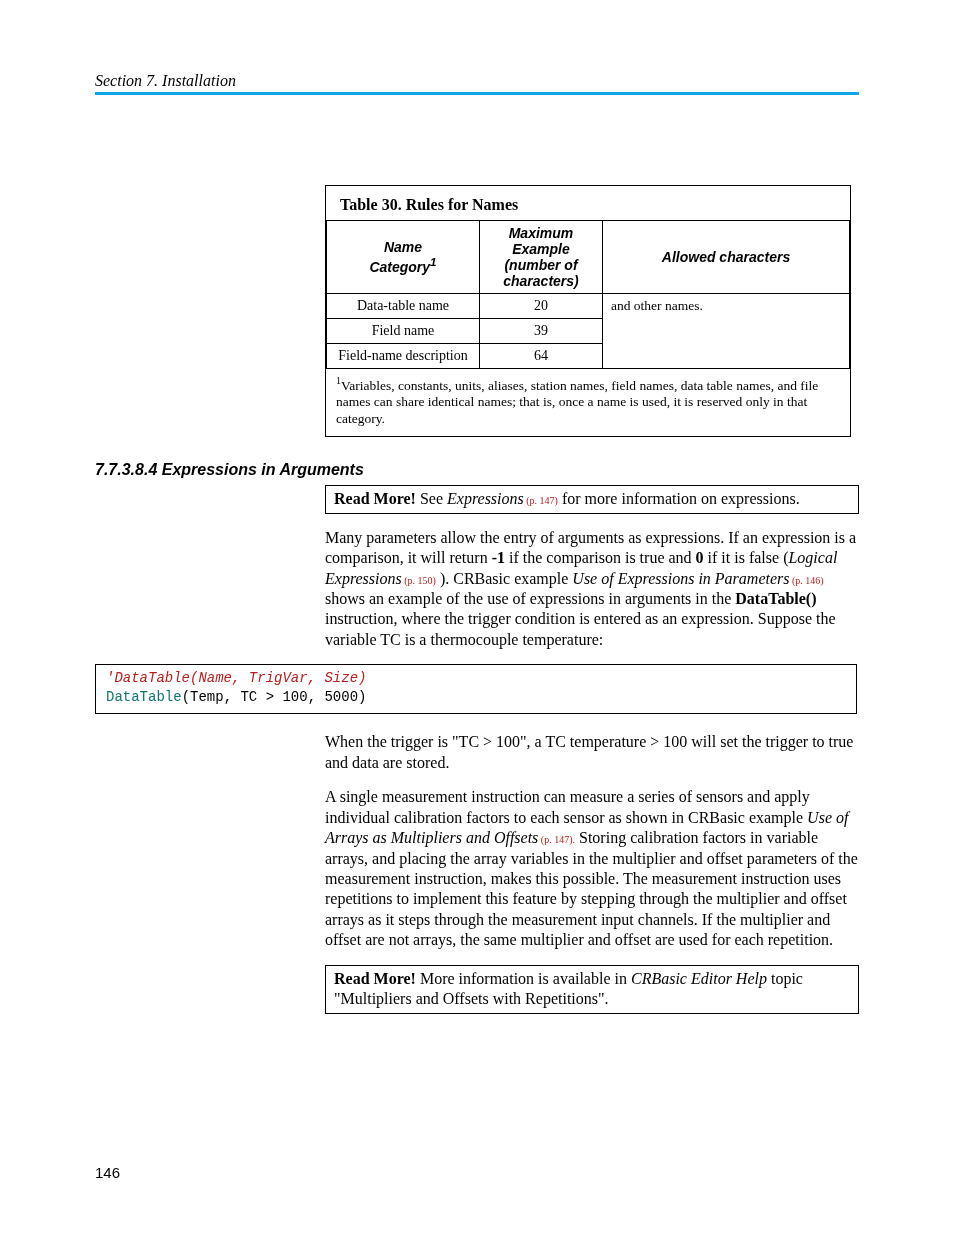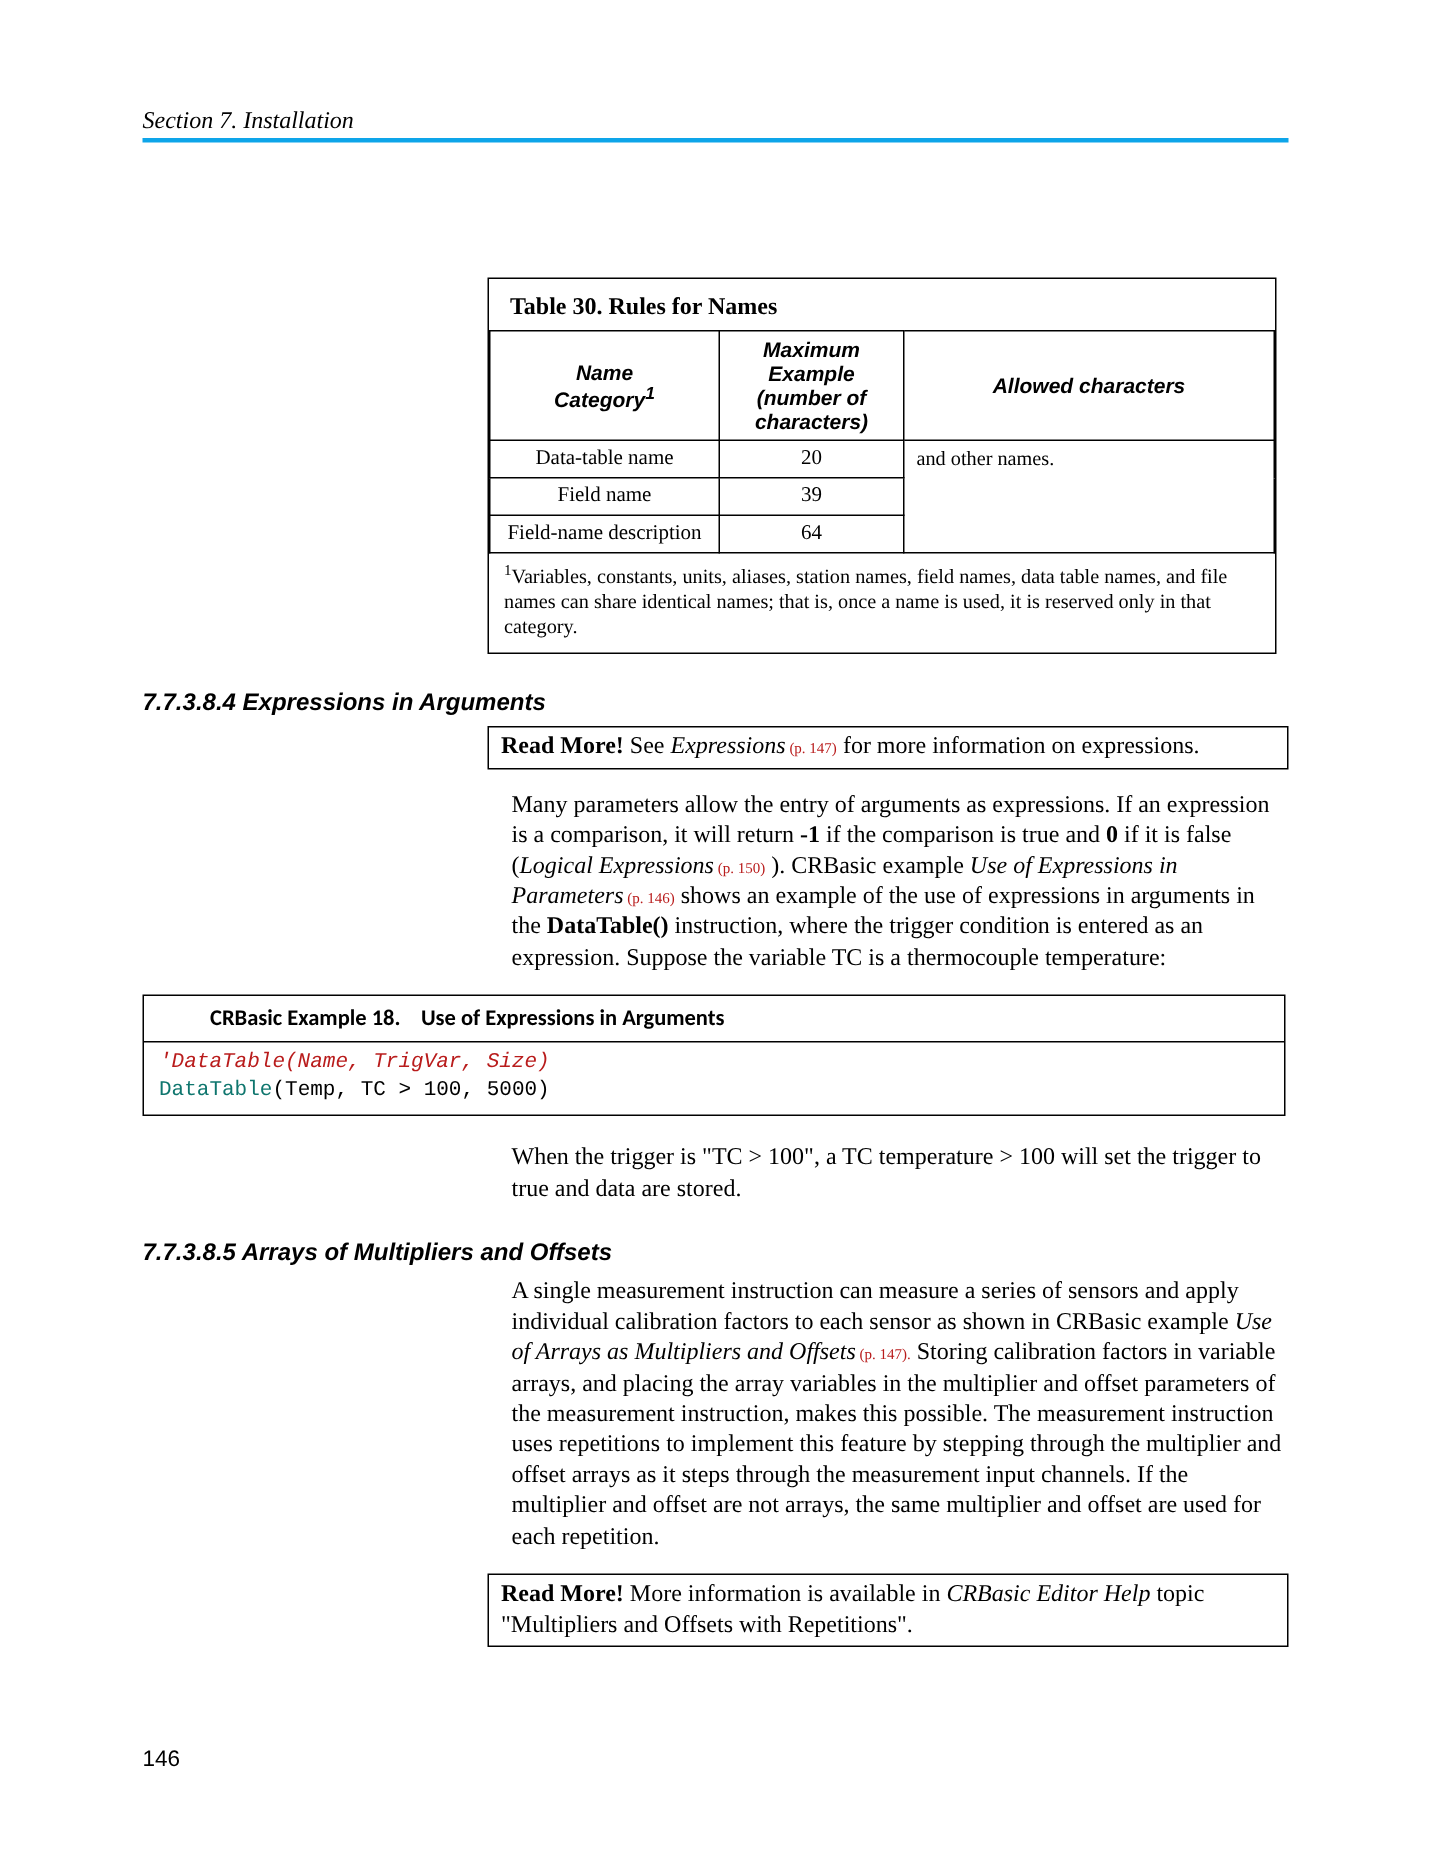--- a/index.html
+++ b/index.html
@@ -79,21 +79,21 @@
     margin-top: 24px;
     margin-bottom: 6px;
   }
 
   
   .indented-body {
     margin-left: 230px;
     font-size: 16px;
     line-height: 1.28;
   }
-  .indented-body p { margin: 0 0 14px 16px; }
+  .indented-body p { margin: 0 0 14px 0; }
   .read-more-box {
     border: 1px solid #000;
     padding: 3px 8px;
     margin-bottom: 14px;
   }
   .blue-link {
     color: #b91c1c;
     font-size: 10px;
   }
   .bold { font-weight: bold; }
@@ -173,34 +173,30 @@
     <div class="read-more-box">
       <span class="bold">Read More!</span><span> See </span><span class="ital">Expressions</span><span class="blue-link"> (p. 147)</span><span> for more information on expressions.</span>
     </div>
 
     <p>
       <span>Many parameters allow the entry of arguments as expressions. If an expression is a comparison, it will return </span><span class="bold">-1</span><span> if the comparison is true and </span><span class="bold">0</span><span> if it is false (</span><span class="ital">Logical Expressions</span><span class="blue-link"> (p. 150)</span><span> ). CRBasic example </span><span class="ital">Use of Expressions in Parameters</span><span class="blue-link"> (p. 146)</span><span> shows an example of the use of expressions in arguments in the </span><span class="bold">DataTable()</span><span> instruction, where the trigger condition is entered as an expression. Suppose the variable TC is a thermocouple temperature:</span>
     </p>
   </div>
 
   <div class="code-example">
-    <div class="code-example-title">
-      <span>CRBasic Example 18.</span>&nbsp;&nbsp;&nbsp;&nbsp;<span>Use of Expressions in Arguments</span>
-    </div>
     <div class="code-example-body">
       <span class="code-comment">'DataTable(Name, TrigVar, Size)</span><br>
       <span class="code-keyword">DataTable</span><span>(Temp, TC &gt; 100, 5000)</span>
     </div>
   </div>
 
   <div class="indented-body">
     <p>When the trigger is "TC &gt; 100", a TC temperature &gt; 100 will set the trigger to true and data are stored.</p>
   </div>
 
-  <div class="section-heading">7.7.3.8.5 Arrays of Multipliers and Offsets</div>
 
   <div class="indented-body">
     <p>
       <span>A single measurement instruction can measure a series of sensors and apply individual calibration factors to each sensor as shown in CRBasic example </span><span class="ital">Use of Arrays as Multipliers and Offsets</span><span class="blue-link"> (p. 147).</span><span> Storing calibration factors in variable arrays, and placing the array variables in the multiplier and offset parameters of the measurement instruction, makes this possible. The measurement instruction uses repetitions to implement this feature by stepping through the multiplier and offset arrays as it steps through the measurement input channels. If the multiplier and offset are not arrays, the same multiplier and offset are used for each repetition.</span>
     </p>
 
     <div class="read-more-box">
       <span class="bold">Read More!</span><span> More information is available in </span><span class="ital">CRBasic Editor Help</span><span> topic "Multipliers and Offsets with Repetitions".</span>
     </div>
   </div>

